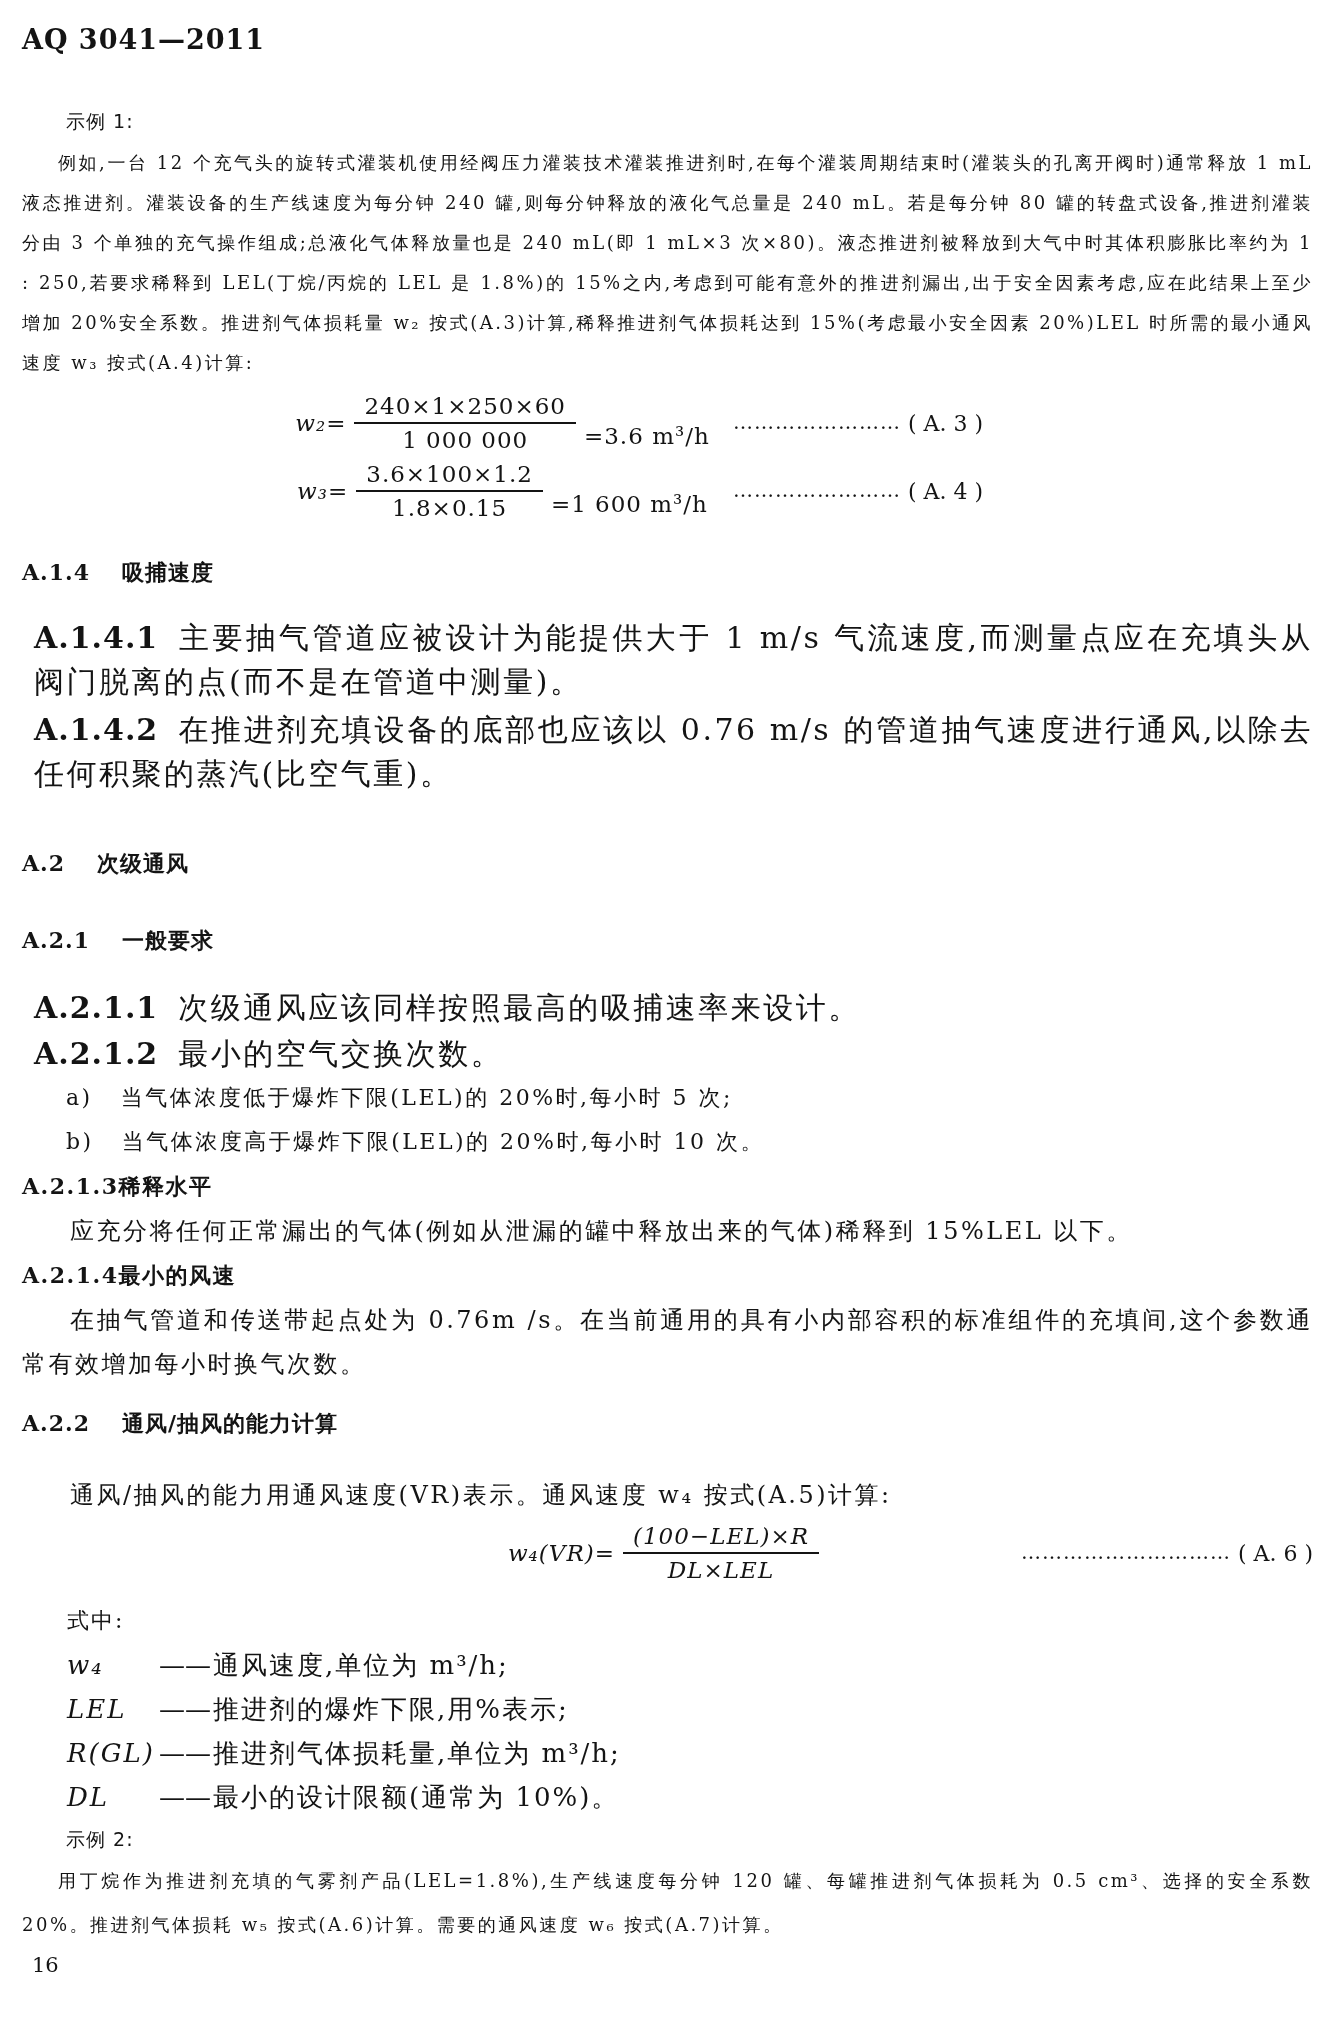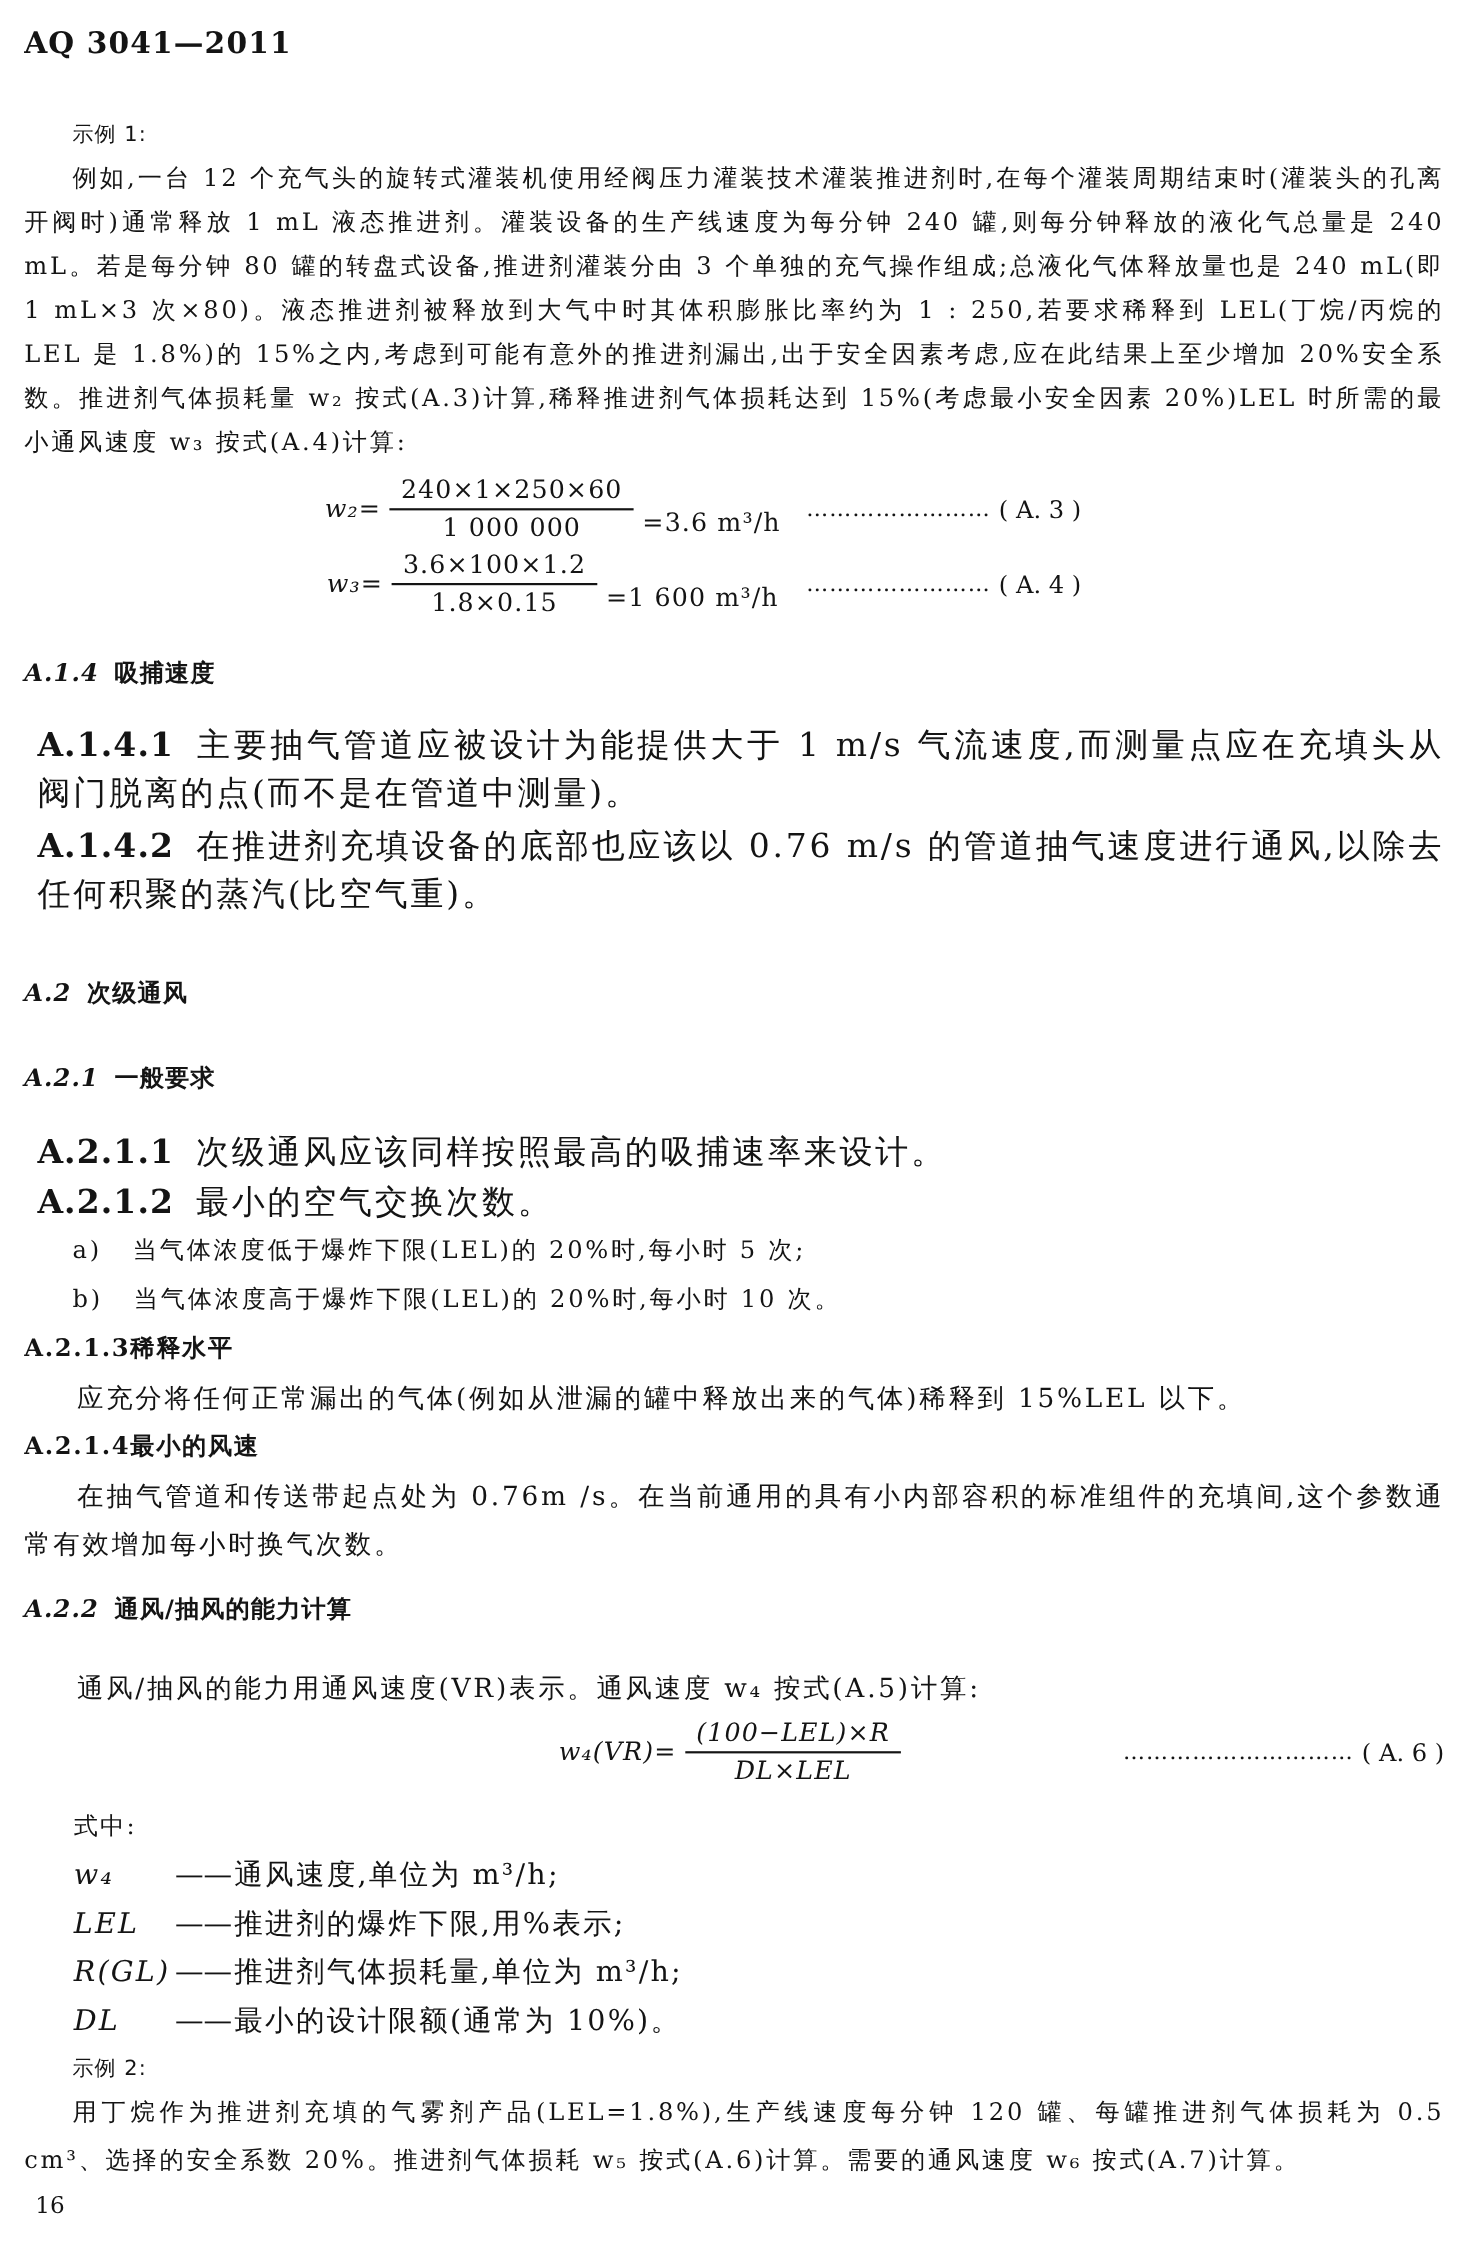--- a/index.html
+++ b/index.html
@@ -17,21 +17,21 @@
   }
 
   
   .example-label{
     margin:54px 0 0 44px;
     font-family:"DejaVu Sans","Liberation Sans",sans-serif;
     font-weight:normal;font-size:19px;letter-spacing:1px;
   }
   .example-body{
     margin-top:8px;
-    font-size:22px;line-height:40px;letter-spacing:2.5px;
+    font-size:18px;line-height:40px;letter-spacing:2.5px;
     text-align:justify;text-indent:2em;
   }
 
   
   .formula-row{display:grid;grid-template-columns:1fr auto 1fr;align-items:center;}
   .fr-a3{margin-top:10px;margin-right:330px;}
   .fr-a4{margin-top:8px;margin-right:330px;}
   .fr-a5{margin-top:6px;margin-right:0;}
   .equation{display:inline-flex;align-items:center;font-size:23px;letter-spacing:1px;white-space:nowrap;}
   .eq-lhs{margin-right:4px;}
@@ -42,21 +42,21 @@
   .eq-rhs{margin-left:4px;margin-top:25px;}
   .fr-right{text-align:right;white-space:nowrap;overflow:hidden;}
   .leader{font-size:20px;letter-spacing:1px;vertical-align:2px;}
   .eq-tag{font-size:22px;margin-left:2px;}
 
   
   .sec-heading{
     font-family:"DejaVu Sans","Liberation Sans",sans-serif;
     font-weight:bold;font-size:22px;letter-spacing:1px;line-height:30px;
   }
-  .sec-heading .sec-num{margin-right:14px;font-family:"DejaVu Serif","Liberation Serif",serif;font-weight:bold;font-style:italic;}
+  .sec-heading .sec-num{margin-right:32px;font-family:"DejaVu Serif","Liberation Serif",serif;font-weight:bold;}
   .h-a14{margin-top:36px;}
   .h-a2{margin-top:52px;}
   .h-a21{margin-top:46px;}
   .h-a22{margin-top:22px;}
 
   
   .clause{font-size:30px;line-height:44px;letter-spacing:2.5px;text-align:justify;margin-left:12px;}
   .clause .clause-num{
     font-family:"DejaVu Serif","Liberation Serif",serif;
     font-weight:bold;letter-spacing:1px;margin-right:20px;

